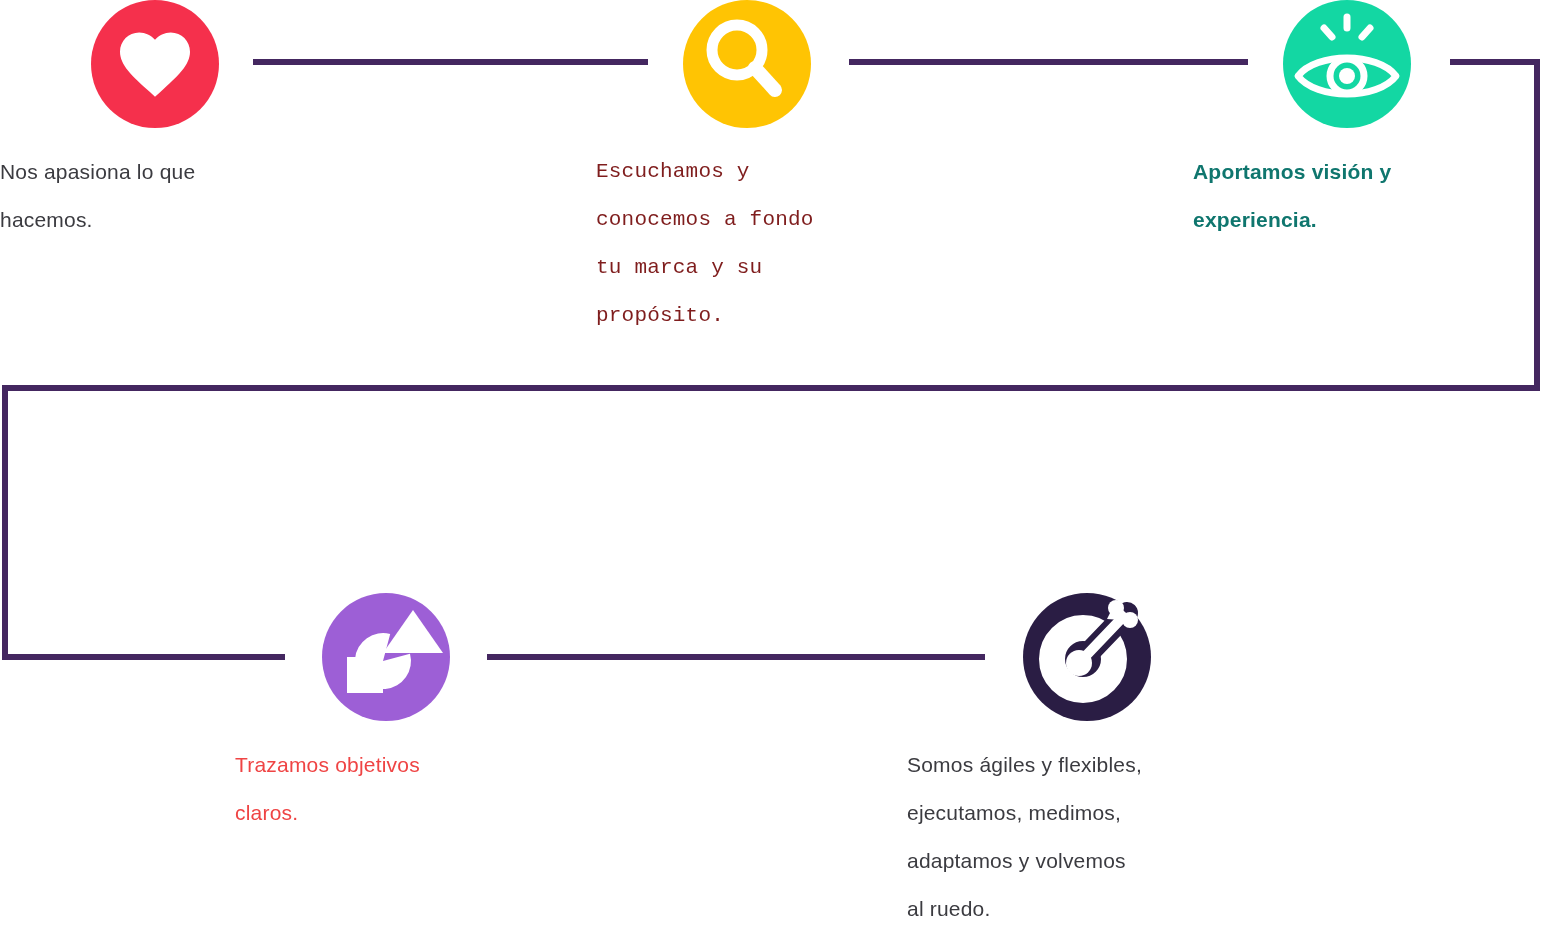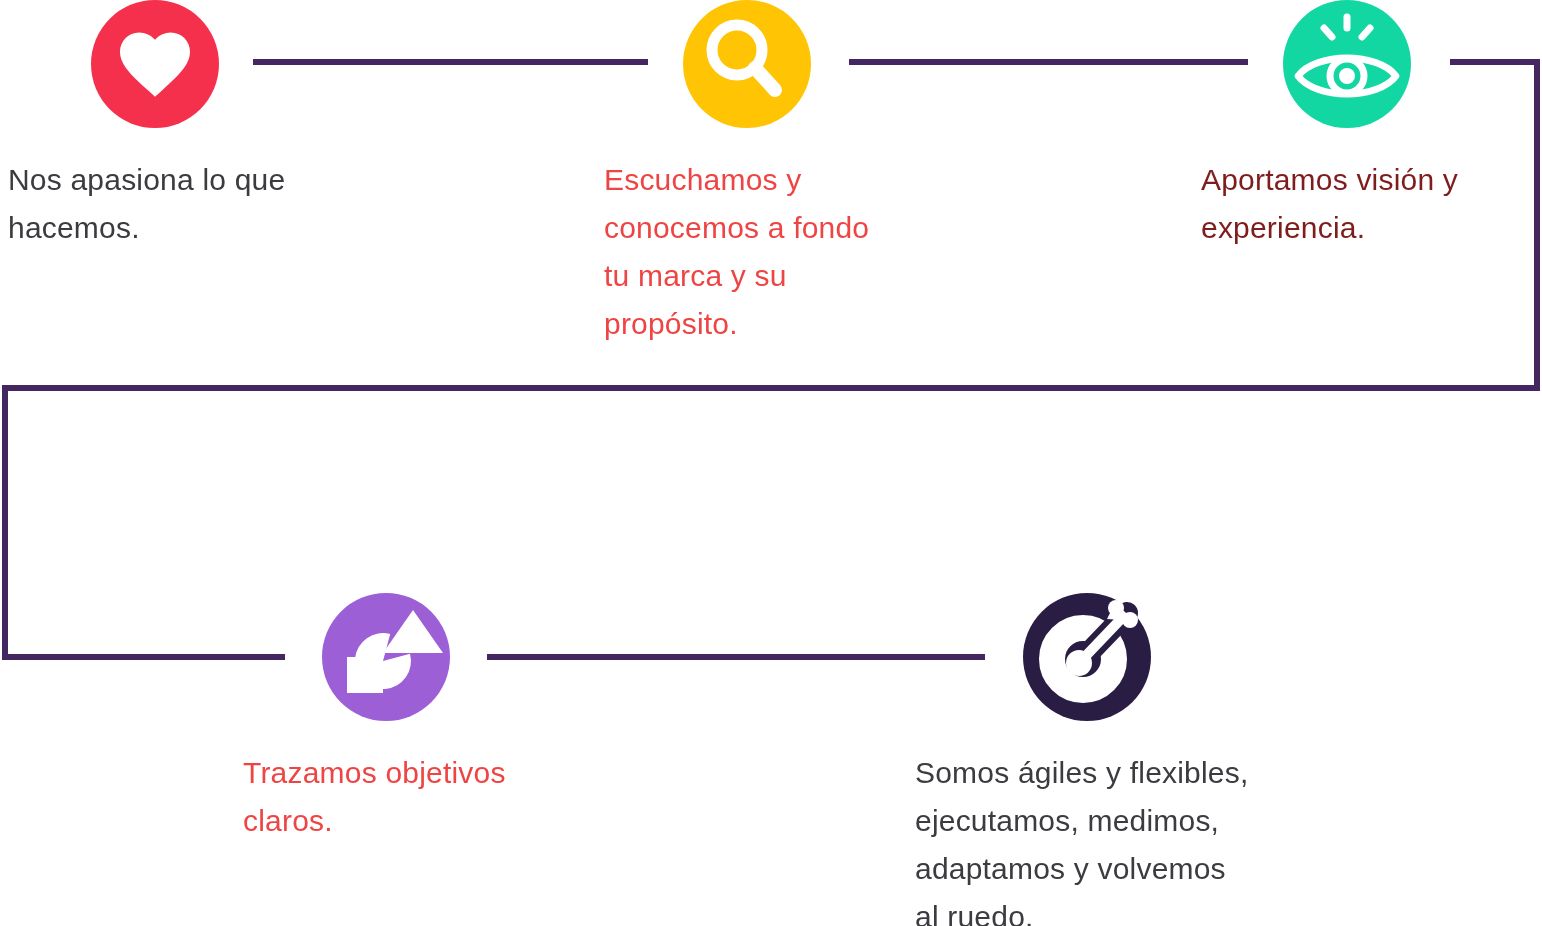--- a/index.html
+++ b/index.html
@@ -10,22 +10,22 @@
     background:#ffffff;
     font-family:"Liberation Sans", sans-serif;
   }
   .connector{position:absolute;}
   .circle{
     position:absolute;width:128px;height:128px;border-radius:50%;
     display:flex;align-items:center;justify-content:center;
   }
   .step-text{
     position:absolute;
-    font-size:30px;line-height:48px;letter-spacing:.2px;
-    white-space:pre-line;margin:8px;
+    font-size:21px;line-height:48px;letter-spacing:.2px;
+    white-space:pre-line;margin:0;
   }
   svg{display:block;}
   
   #circle-passion  {left:91px;  top:0px;}
   #circle-discovery{left:683px; top:0px;}
   #circle-vision   {left:1283px;top:0px;}
   #circle-objectives{left:322px;top:593px;}
   #circle-execution{left:1023px;top:593px;}
   
   #text-passion   {left:0px;   top:148px;}
@@ -68,38 +68,38 @@
 hacemos.</p>
 
   <div class="circle" id="circle-discovery" style="background: rgb(255, 196, 3);">
     <span>
       <svg width="128" height="128" viewBox="0 0 128 128">
         <circle cx="54" cy="50" r="25" fill="none" stroke="#ffffff" stroke-width="11"></circle>
         <line x1="72" y1="68" x2="92" y2="90" stroke="#ffffff" stroke-width="14" stroke-linecap="round"></line>
       </svg>
     </span>
   </div>
-  <p class="step-text" id="text-discovery" style="color: #ef4444;">Escuchamos y
+  <p class="step-text" id="text-discovery" style="color: #7f1d1d; font-family: Liberation Mono, monospace;">Escuchamos y
 conocemos a fondo
 tu marca y su
 propósito.</p>
 
   <div class="circle" id="circle-vision" style="background: rgb(19, 215, 163);">
     <span>
       <svg width="128" height="128" viewBox="0 0 128 128">
         <line x1="41" y1="28" x2="49" y2="37" stroke="#ffffff" stroke-width="7" stroke-linecap="round"></line>
         <line x1="64" y1="17" x2="64" y2="28" stroke="#ffffff" stroke-width="7" stroke-linecap="round"></line>
         <line x1="87" y1="28" x2="79" y2="37" stroke="#ffffff" stroke-width="7" stroke-linecap="round"></line>
         <path d="M15 76 C 33 52, 95 52, 113 76 C 95 100, 33 100, 15 76 Z" fill="none" stroke="#ffffff" stroke-width="7" stroke-linejoin="round"></path>
         <circle cx="64" cy="76" r="17" fill="none" stroke="#ffffff" stroke-width="7"></circle>
         <circle cx="64" cy="76" r="8" fill="#ffffff"></circle>
       </svg>
     </span>
   </div>
-  <p class="step-text" id="text-vision" style="color: #7f1d1d;">Aportamos visión y
+  <p class="step-text" id="text-vision" style="color: #0f766e; font-weight: bold;">Aportamos visión y
 experiencia.</p>
 
   <div class="circle" id="circle-objectives" style="background: rgb(157, 95, 214);">
     <span>
       <svg width="128" height="128" viewBox="0 0 128 128" style="color: rgb(157, 95, 214);">
         <rect x="25" y="64" width="36" height="36" fill="#ffffff"></rect>
         <path d="M61 68 L88 60.7 A28 28 0 1 1 68.2 41 Z" fill="#ffffff"></path>
         <polygon points="91,17 121,60 61,60" fill="#ffffff"></polygon>
       </svg>
     </span>

